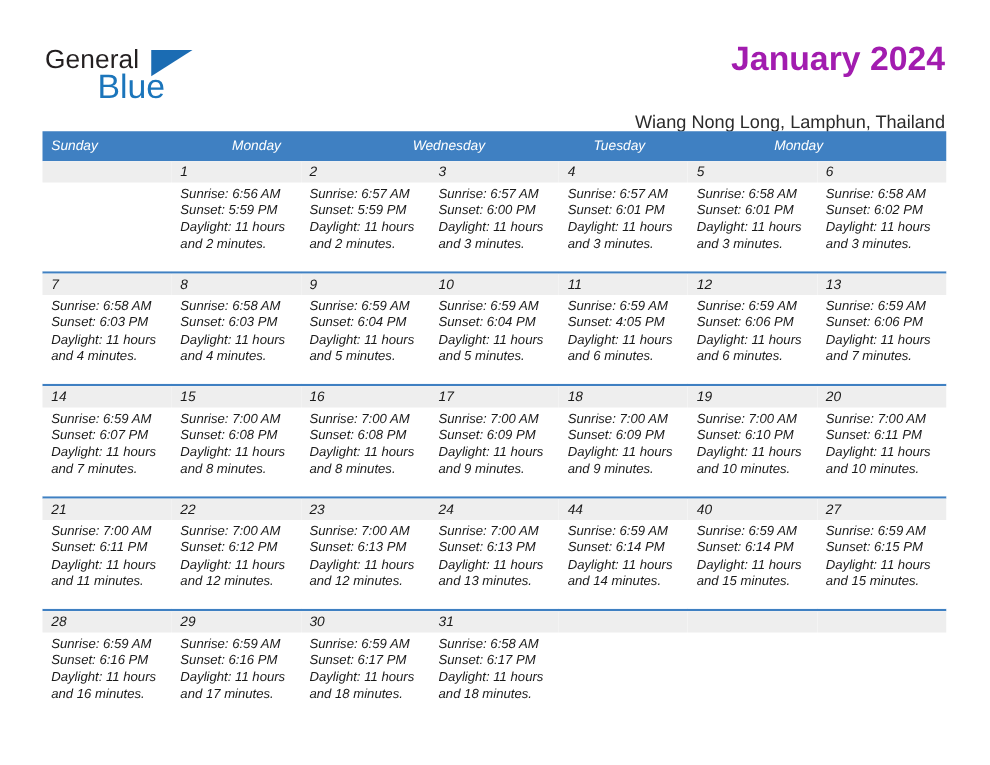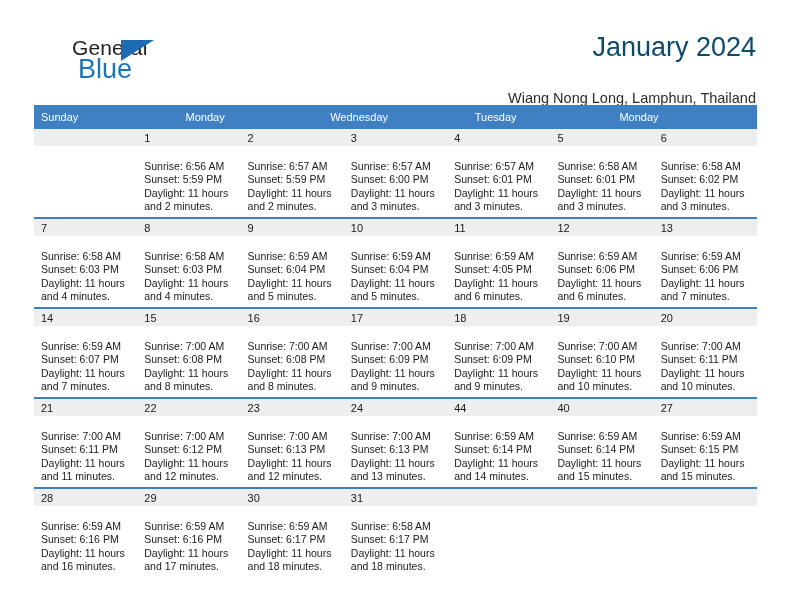--- a/index.html
+++ b/index.html
@@ -37,21 +37,20 @@
     height: 56px;
   }
   .brand-general {
     position: absolute;
     left: 0;
     top: 0;
     font-size: 21px;
     color: #231f20;
     letter-spacing: 0.1px;
     line-height: 24px;
-    margin-left: 36px;
   }
   .brand-blue {
     position: absolute;
     left: 42px;
     top: 21px;
     font-size: 27px;
     color: #1b75bb;
     line-height: 24px;
   }
   .brand-triangle {
@@ -65,39 +64,40 @@
   }
 
   .title-block {
     position: absolute;
     right: 36px;
     top: 30px;
     text-align: right;
   }
   .cal-title {
     font-size: 27px;
-    font-weight: normal;
-    color: #0c4a6e;
+    font-weight: bold;
+    color: #a21caf;
     line-height: 34px;
     white-space: nowrap;
   }
   .cal-subtitle {
     margin-top: 25px;
     font-size: 14.5px;
     color: #2b2b2b;
     line-height: 18px;
     white-space: nowrap;
   }
 
   
   .calendar {
     position: absolute;
     left: 34px;
     top: 105px;
     width: 723px;
+    font-style: italic;
   }
   .weekday-row {
     display: flex;
     background: #3f80c2;
   }
   .weekday {
     flex: 1 1 0;
     box-sizing: border-box;
     padding: 5px 0 5px 7px;
     font-size: 11px;
@@ -124,21 +124,21 @@
   .day-number-band {
     background: #eeeeee;
     height: 17px;
     padding: 1px 0 0 7px;
     box-sizing: border-box;
     font-size: 11px;
     color: #1a1a1a;
     line-height: 16px;
   }
   .day-detail {
-    padding: 14px 4px 0 7px;
+    padding: 3px 4px 0 7px;
     font-size: 10.5px;
     line-height: 13.4px;
     color: #1a1a1a;
   }
   .day-detail div {
     white-space: nowrap;
   }
 </style>
 </head>
 <body>

